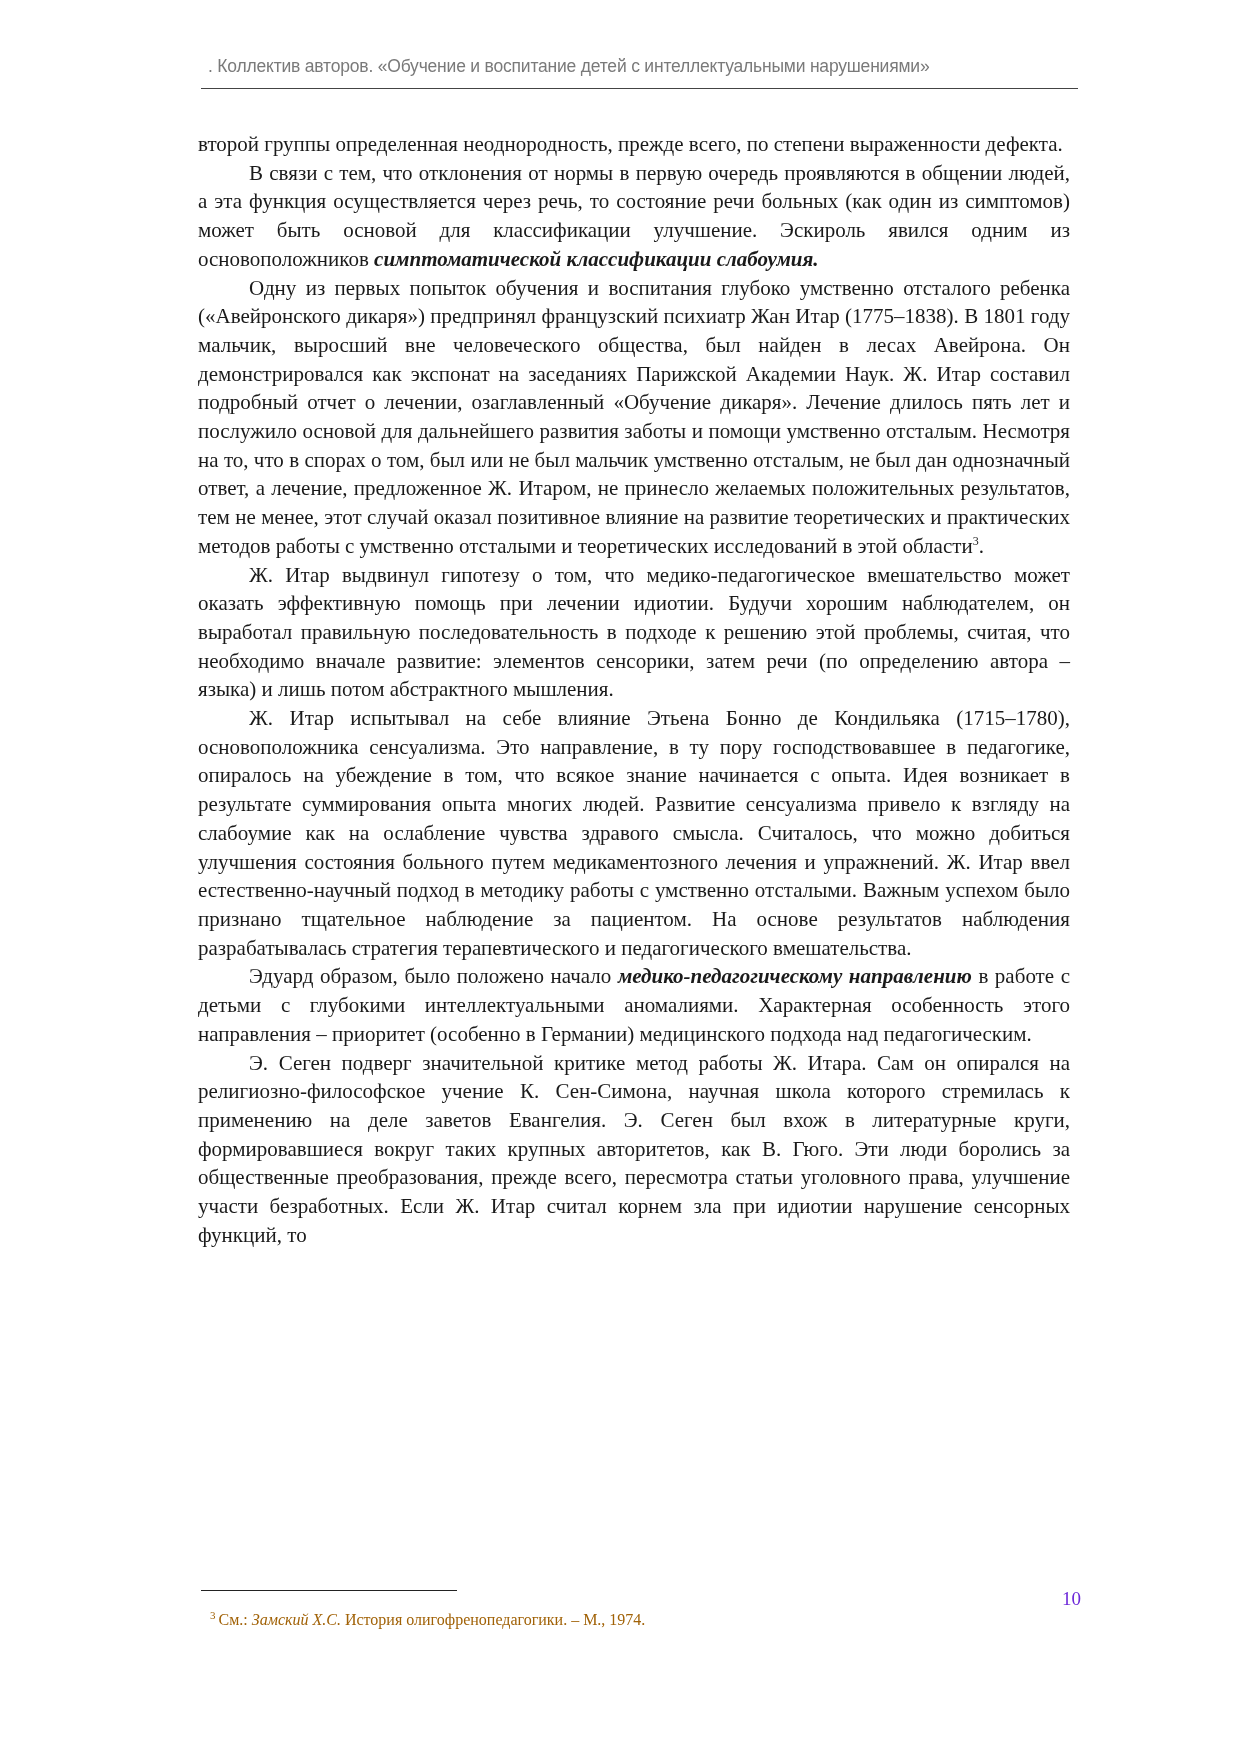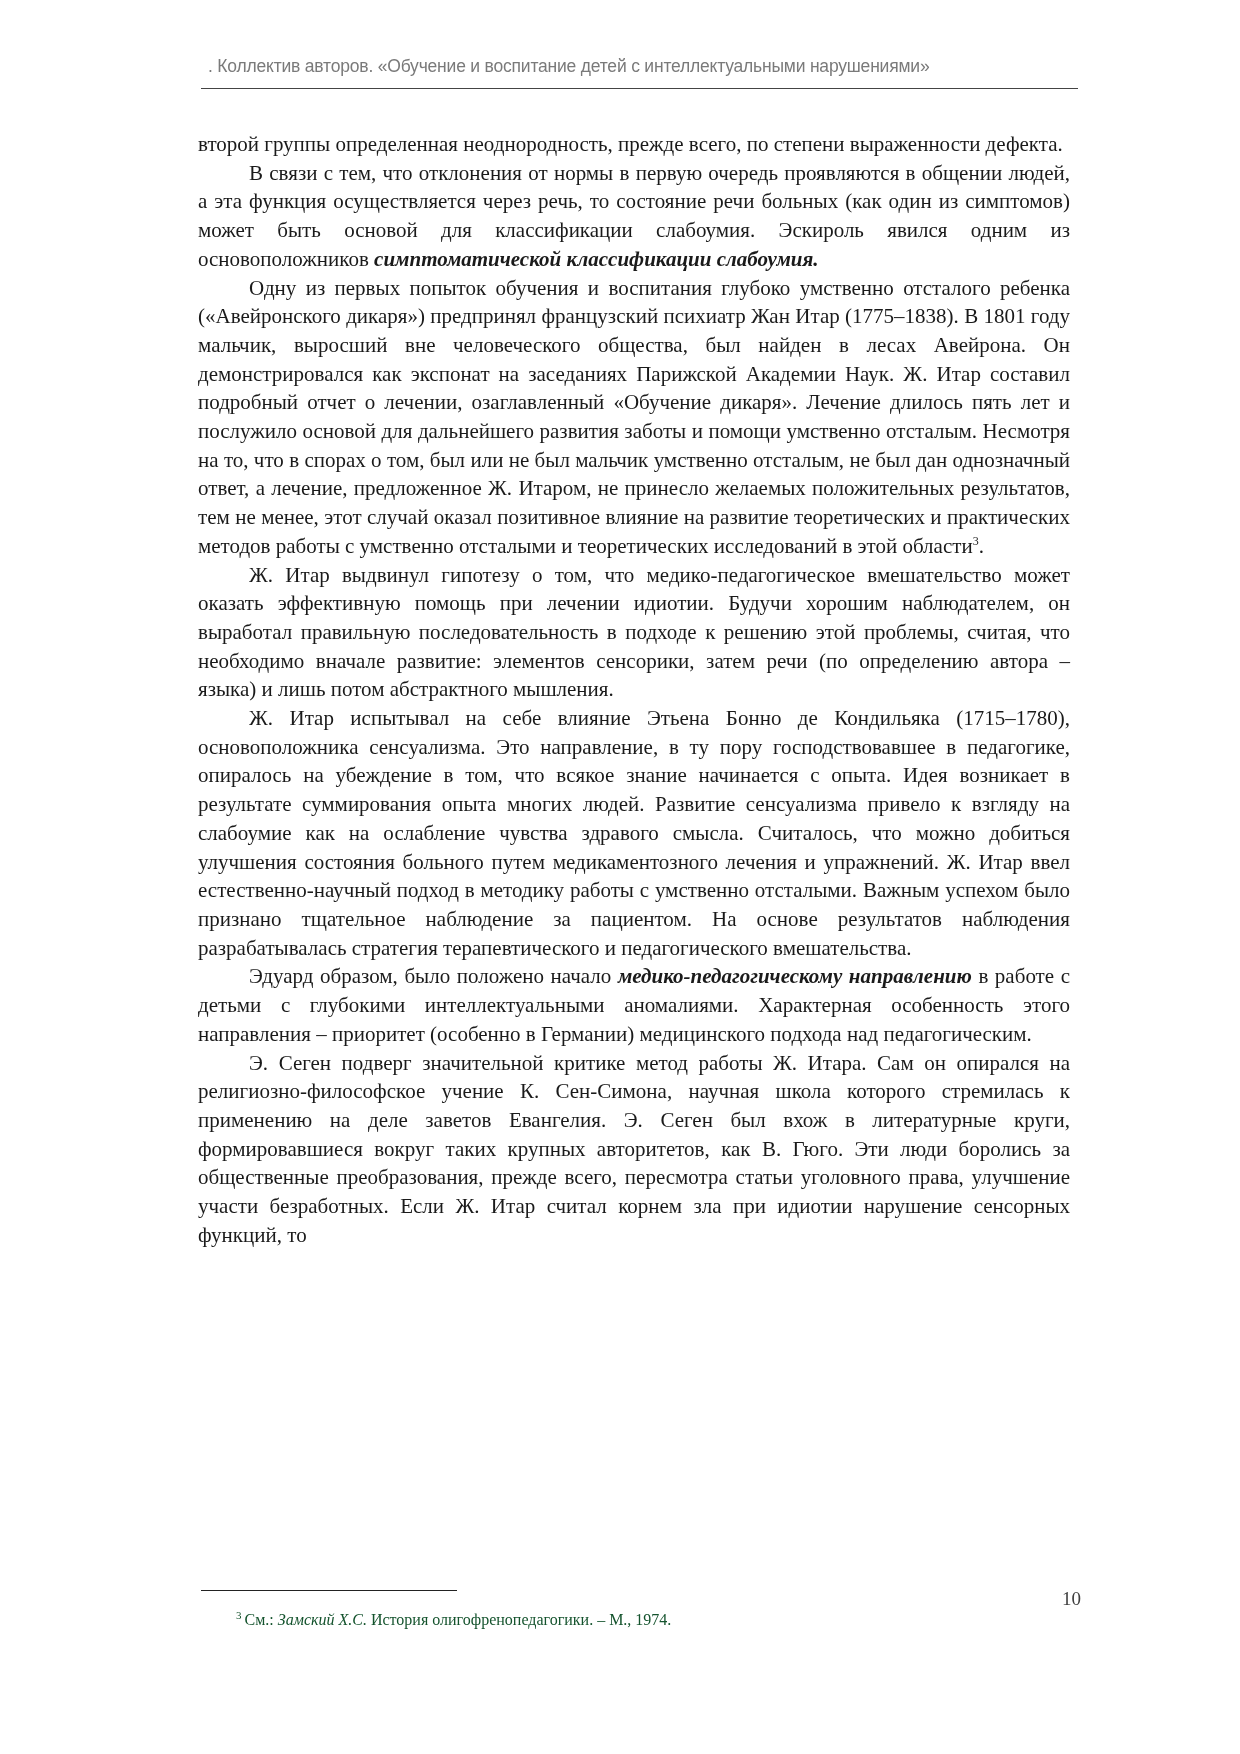--- a/index.html
+++ b/index.html
@@ -15,42 +15,42 @@
     position: absolute; left: 162px; top: 130px; width: 872px;
     font-family: "Liberation Serif", serif; font-size: 21px; line-height: 28.7px;
     color: #1a1a1a; text-align: justify; hyphens: manual;
   }
   .body-text p { margin: 0; text-indent: 51px; }
   .body-text p.no-indent { text-indent: 0; }
   .emph { font-weight: bold; font-style: italic; }
   sup { font-size: 12px; line-height: 0; vertical-align: super; }
   .fn-rule { position: absolute; left: 165px; top: 1590px; width: 256px; height: 0; border-top: 1.5px solid #222; }
   .footnote {
-    position: absolute; left: 200px; top: 1611px; width: 800px;
-    font-family: "Liberation Serif", serif; font-size: 16px; color: #14532d; white-space: nowrap;
+    position: absolute; left: 174px; top: 1611px; width: 800px;
+    font-family: "Liberation Serif", serif; font-size: 16px; color: #a16207; white-space: nowrap;
   }
   .footnote .fn-mark { font-size: 11px; vertical-align: super; line-height: 0; margin-right: 3px; }
   .footnote i { font-style: italic; }
   .page-number {
     position: absolute; left: 1005px; top: 1588px; width: 40px; text-align: right;
-    font-family: "Liberation Serif", serif; font-size: 19px; color: #404040;
+    font-family: "Liberation Serif", serif; font-size: 19px; color: #6d28d9;
   }
 </style>
 </head>
 <body>
 
 <div class="page">
 
   <div class="running-head">.  Коллектив авторов.  «Обучение и воспитание детей с интеллектуальными нарушениями»</div>
   <div class="head-rule"></div>
 
   <div class="body-text">
     <p class="no-indent">второй группы определенная неоднородность, прежде всего, по степени выраженности дефекта.</p>
 
-    <p><span>В связи с тем, что отклонения от нормы в первую очередь проявляются в общении людей, а эта функция осуществляется через речь, то состояние речи больных (как один из симптомов) может быть основой для классификации слабоумия. Эскироль явился одним из основоположников </span><span class="emph">симптоматической классификации слабоумия.</span></p>
+    <p><span>В связи с тем, что отклонения от нормы в первую очередь проявляются в общении людей, а эта функция осуществляется через речь, то состояние речи больных (как один из симптомов) может быть основой для классификации улучшение. Эскироль явился одним из основоположников </span><span class="emph">симптоматической классификации слабоумия.</span></p>
 
 
     <p><span>Одну из первых попыток обучения и воспитания глубоко умственно отсталого ребенка («Авейронского дикаря») предпринял французский психиатр Жан Итар (1775–1838). В 1801 году мальчик, выросший вне человеческого общества, был найден в лесах Авейрона. Он демонстрировался как экспонат на заседаниях Парижской Академии Наук. Ж. Итар составил подробный отчет о лечении, озаглавленный «Обучение дикаря». Лечение длилось пять лет и послужило основой для дальнейшего развития заботы и помощи умственно отсталым. Несмотря на то, что в спорах о том, был или не был мальчик умственно отсталым, не был дан однозначный ответ, а лечение, предложенное Ж. Итаром, не принесло желаемых положительных результатов, тем не менее, этот случай оказал позитивное влияние на развитие теоретических и практических методов работы с умственно отсталыми и теоретических исследований в этой области</span><sup>3</sup><span>.</span></p>
 
     <p>Ж. Итар выдвинул гипотезу о том, что медико-педагогическое вмешательство может оказать эффективную помощь при лечении идиотии. Будучи хорошим наблюдателем, он выработал правильную последовательность в подходе к решению этой проблемы, считая, что необходимо вначале развитие: элементов сенсорики, затем речи (по определению автора – языка) и лишь потом абстрактного мышления.</p>
 
     <p>Ж. Итар испытывал на себе влияние Этьена Бонно де Кондильяка (1715–1780), основоположника сенсуализма. Это направление, в ту пору господствовавшее в педагогике, опиралось на убеждение в том, что всякое знание начинается с опыта. Идея возникает в результате суммирования опыта многих людей. Развитие сенсуализма привело к взгляду на слабоумие как на ослабление чувства здравого смысла. Считалось, что можно добиться улучшения состояния больного путем медикаментозного лечения и упражнений. Ж. Итар ввел естественно-научный подход в методику работы с умственно отсталыми. Важным успехом было признано тщательное наблюдение за пациентом. На основе результатов наблюдения разрабатывалась стратегия терапевтического и педагогического вмешательства.</p>
 
     <p><span>Эдуард образом, было положено начало </span><span class="emph">медико-педагогическому направлению</span><span> в работе с детьми с глубокими интеллектуальными аномалиями. Характерная особенность этого направления – приоритет (особенно в Германии) медицинского подхода над педагогическим.</span></p>
 

